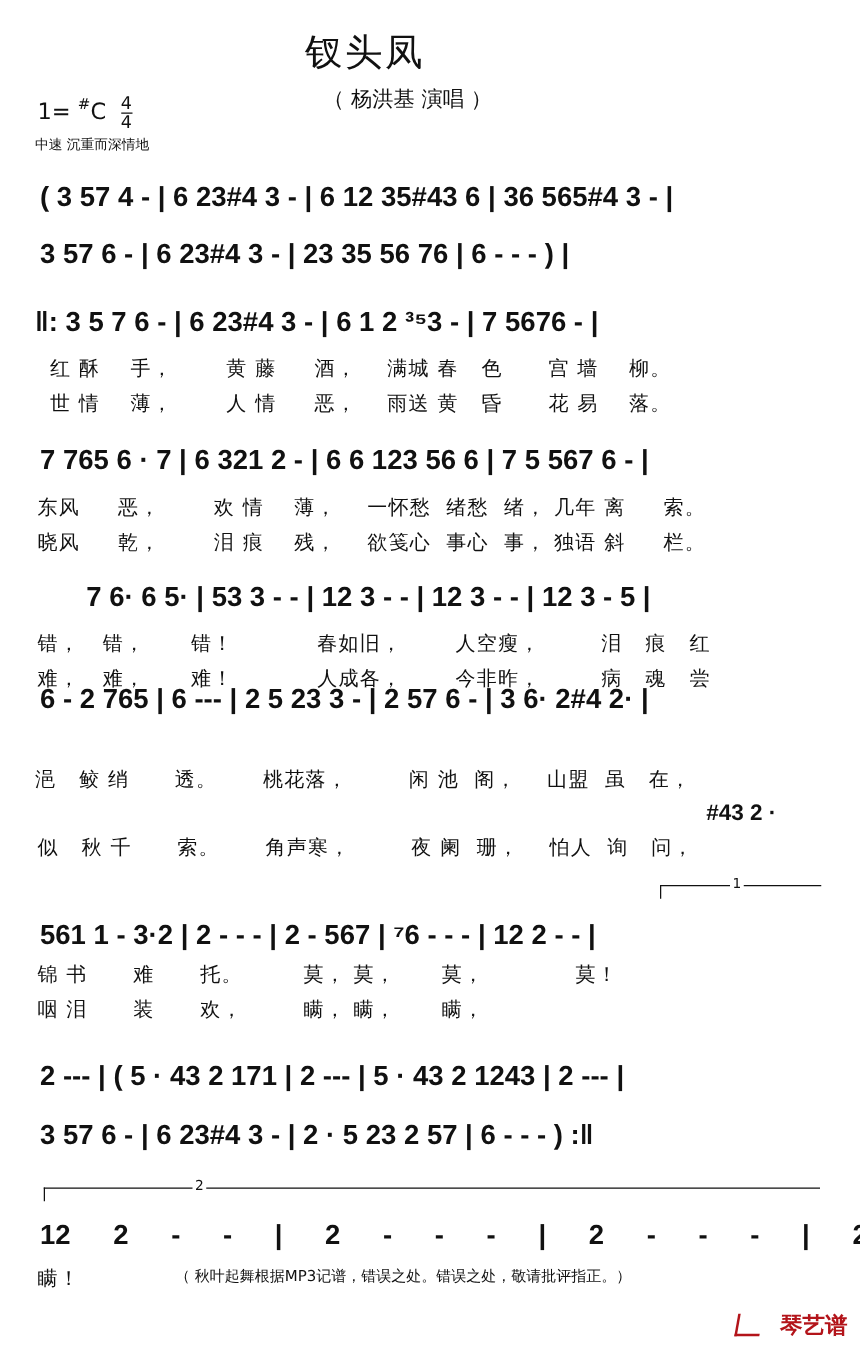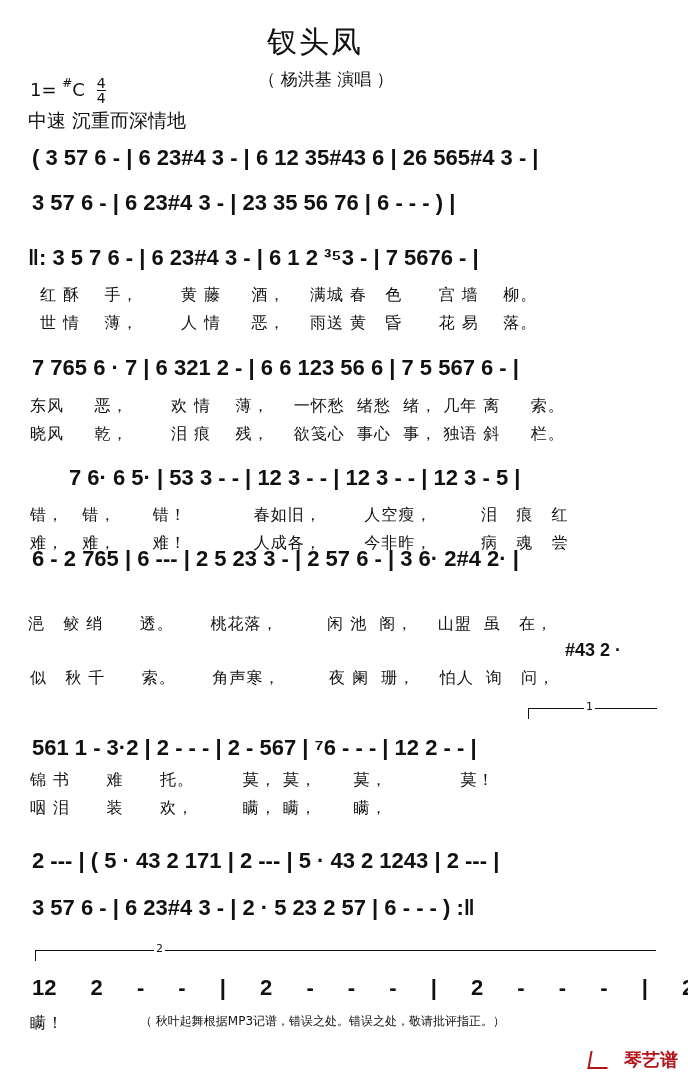--- a/index.html
+++ b/index.html
@@ -1,25 +1,25 @@
 <!DOCTYPE html>
 <html><head>
 <meta charset="utf-8">
 <style>
   html, body { margin:0; padding:0; background:#ffffff; }
   body { width:688px; height:1080px; position:relative; overflow:hidden; color:#111;
          font-family:"DejaVu Sans", sans-serif; }
-  .title { position:absolute; left:0; width:584px; top:22px; text-align:center; font-size:30px; letter-spacing:2px;padding-left:23px; }
+  .title { position:absolute; left:0; width:584px; top:22px; text-align:center; font-size:30px; letter-spacing:2px; }
   .singer { position:absolute; left:0; width:652px; top:68px; text-align:center; font-size:17px; }
   .keysig { position:absolute; left:30px; top:76px; font-size:18px; }
   .keysig .sharp { font-size:12px; vertical-align:top; }
   .timesig { display:inline-block; vertical-align:middle; text-align:center; font-size:14px; line-height:14px; margin-left:6px; }
   .timesig span { display:block; }
   .timesig .n { border-bottom:1.5px solid #111; }
-  .tempo { position:absolute; left:28px; top:108px; font-size:19px; }
+  .tempo { position:absolute; left:28px; top:108px; font-size:11px; }
   .credits { position:absolute; right:32px; top:66px; text-align:right; font-family:"DejaVu Serif", serif; font-size:16px; line-height:30px; letter-spacing:2px; }
 
   .row { position:absolute; left:28px; width:632px; height:30px; font-weight:bold; font-size:22px; font-family:"Liberation Sans", sans-serif; white-space:nowrap; }
   .row .m { position:absolute; top:0; }
   .lyr { position:absolute; left:40px; font-family:"DejaVu Serif", serif; font-size:16px; letter-spacing:1px; white-space:pre; }
   .volta { position:absolute; border-top:1.5px solid #111; border-left:1.5px solid #111; height:10px; }
   .volta span { position:absolute; top:-9px; font-size:11px; background:#fff; padding:0 2px; }
   .note { position:absolute; left:140px; top:1013px; font-size:12px; }
   .logo { position:absolute; right:10px; top:1048px; color:#b3141a; font-size:18px; font-weight:bold; display:flex; align-items:center; gap:15px; }
   .logo .mark { width:18px; height:16px; border-left:2px solid #b3141a; border-bottom:2px solid #b3141a; transform:skewX(-10deg); }
@@ -34,21 +34,21 @@
   <span class="timesig">
     <span class="n">4</span>
     <span>4</span>
   </span>
 </div>
 <div class="tempo">中速  沉重而深情地</div>
 <div class="credits">
 </div>
 
 <div class="row" style="top:145px;">
-  <span class="m" style="left:4px;">( 3 57 6 - | 6 23#4 3 - | 6 12 35#43 6 | 26 565#4 3 - |</span>
+  <span class="m" style="left:4px;">( 3 57 4 - | 6 23#4 3 - | 6 12 35#43 6 | 36 565#4 3 - |</span>
 </div>
 
 <div class="row" style="top:190px;">
   <span class="m" style="left:4px;">3  57  6 - | 6  23#4  3 - | 23  35  56  76 | 6  -  -  - ) |</span>
 </div>
 
 <div class="row" style="top:245px;">
   <span class="m" style="left:0px;">‖: 3  5 7  6  - | 6  23#4  3  - | 6 1  2 ³⁵3  - | 7 5676 - |</span>
 </div>
 <div class="lyr" style="top:285px;">红 酥    手，       黄 藤     酒，    满城 春   色      宫 墙    柳。</div>

